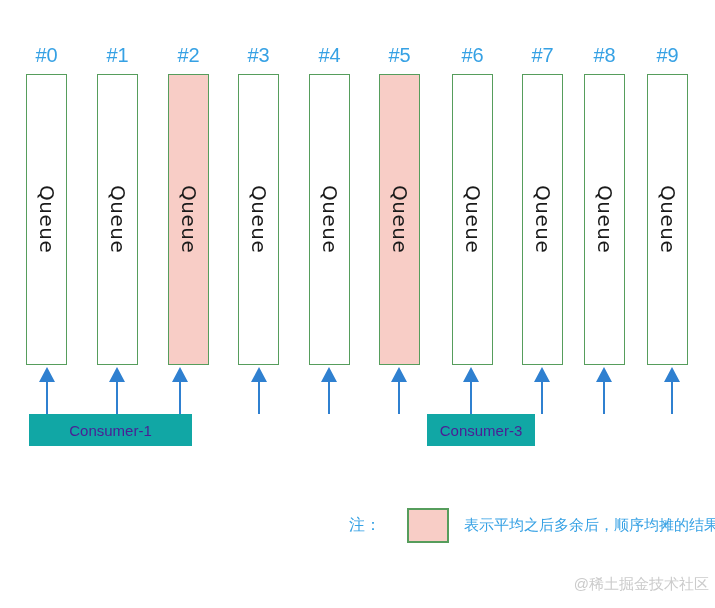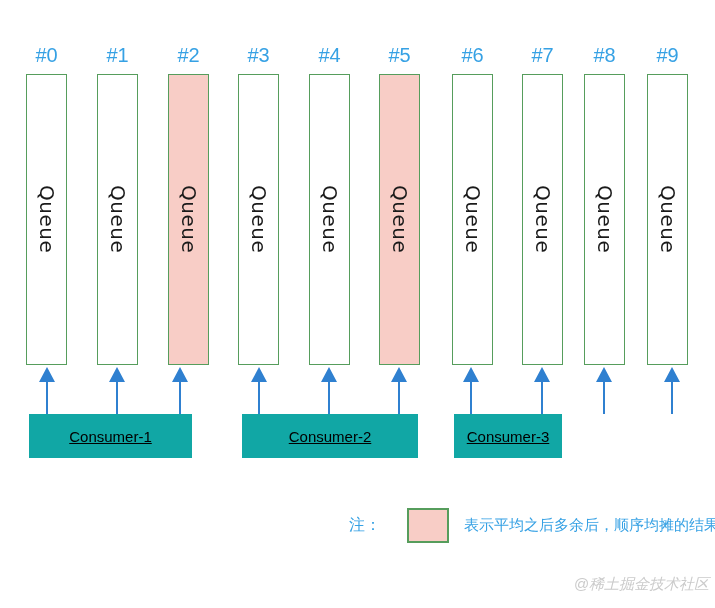--- a/index.html
+++ b/index.html
@@ -53,25 +53,25 @@
     border-left:8px solid transparent;
     border-right:8px solid transparent;
     border-bottom:15px solid var(--arrow-blue);
   }
   .arrow-line{
     width:2px;flex:1;
     background:var(--arrow-blue);
   }
   .consumer{
     position:absolute;
-    top:414px;height:44px;
+    top:414px;height:32px;
     background:var(--consumer-teal);
-    color:#000000;
+    color:#4c1d95;
     font-size:15px;
-    display:flex;align-items:center;justify-content:center;text-decoration:underline;
+    display:flex;align-items:center;justify-content:center;
   }
   .legend{
     position:absolute;
     left:349px;top:507px;height:36px;
     display:flex;align-items:center;
   }
   .legend-prefix{
     color:var(--label-blue);
     font-size:16px;
     margin-right:26px;
@@ -88,21 +88,20 @@
     font-size:15px;
     margin-left:15px;
     white-space:nowrap;
   }
   .watermark{
     position:absolute;
     right:6px;top:575px;
     font-size:15px;
     color:var(--watermark-gray);
     white-space:nowrap;
-    font-style:italic;
   }
 </style>
 </head>
 <body>
 
 <div class="canvas">
 
   <div class="qlabel" style="left:11px">#0</div>
   <div class="qlabel" style="left:82px">#1</div>
   <div class="qlabel" style="left:153px">#2</div>
@@ -180,22 +179,21 @@
   <div class="arrow" style="left:596px">
       <div class="arrow-head"></div>
       <div class="arrow-line"></div>
     </div>
   <div class="arrow" style="left:664px">
       <div class="arrow-head"></div>
       <div class="arrow-line"></div>
     </div>
 
   <div class="consumer" style="left:29px;width:163px">Consumer-1</div>
-  <div class="consumer" style="left:242px;width:176px">Consumer-2</div>
-  <div class="consumer" style="left:454px;width:108px">Consumer-3</div>
+  <div class="consumer" style="left:427px;width:108px">Consumer-3</div>
 
   <div class="legend">
     <span class="legend-prefix">注：</span>
     <span class="legend-swatch"></span>
     <span class="legend-text">表示平均之后多余后，顺序均摊的结果</span>
   </div>
 
   <div class="watermark">@稀土掘金技术社区</div>
 
 </div>

